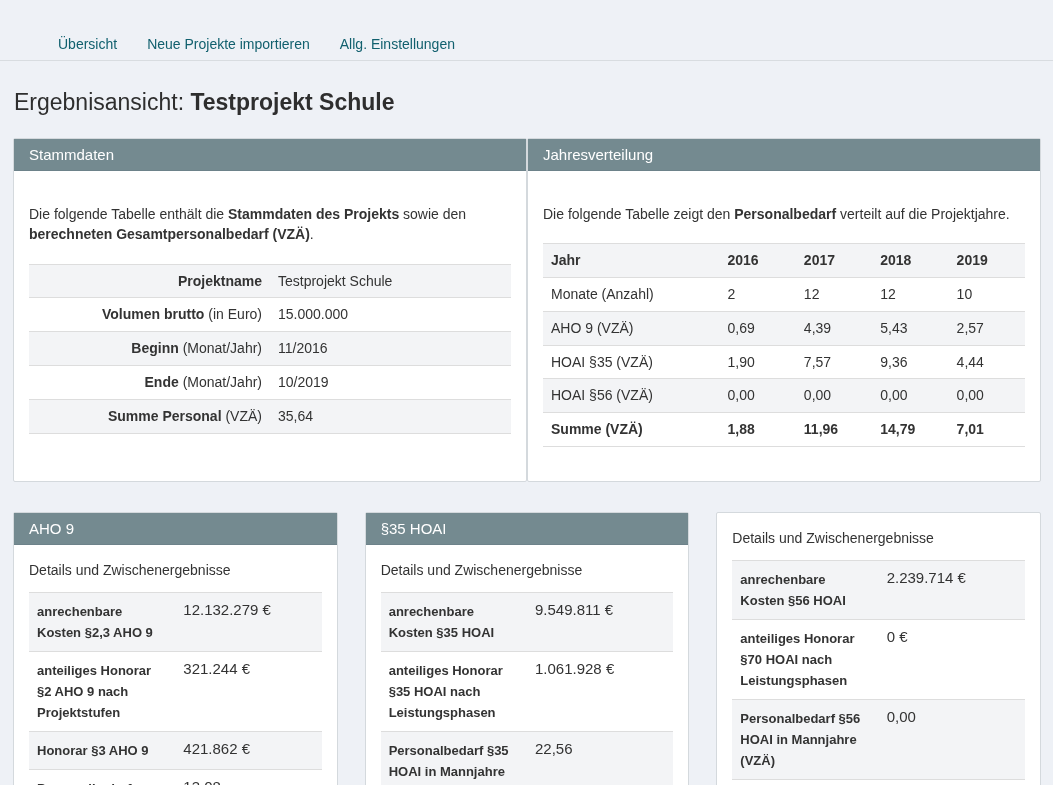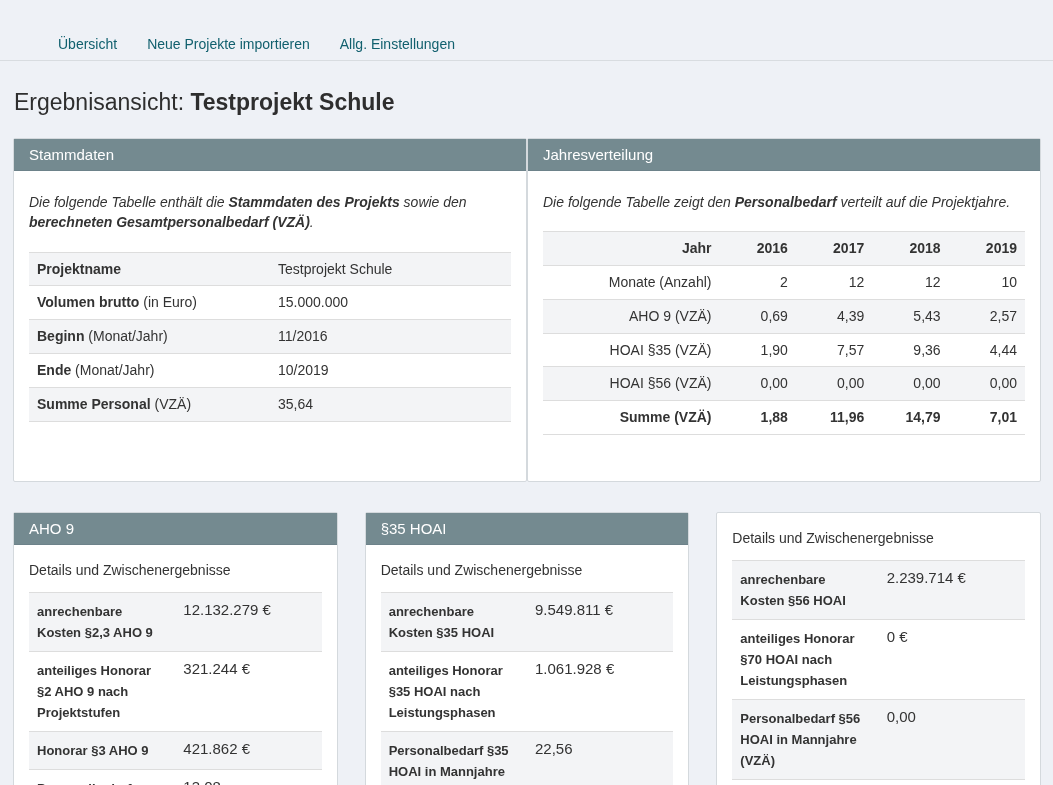--- a/index.html
+++ b/index.html
@@ -22,31 +22,31 @@
   .grid-2 { display:grid; grid-template-columns:1fr 1fr; }
   .grid-3 { display:grid; grid-template-columns:1fr 1fr 1fr; gap:27px; margin-top:30px; }
   .panel { background:#fff; border:1px solid #d4d9dd; border-radius:2px; box-sizing:border-box; }
   .grid-2 .panel { height:344px; }
   .grid-3 .panel { height:420px; }
   .panel-heading {
     background:#748a90; color:#fff; font-size:15px;
     padding:7px 15px; border-bottom:1px solid #6d828a;
   }
   .panel-body { padding:15px; }
-  .intro { margin:6px 0 19px; line-height:1.45;font-style:italic; }
+  .intro { margin:18px 0 19px; line-height:1.45; }
   .subtitle { margin:2px 0 14px; }
   
   table { width:100%; border-collapse:collapse; border-bottom:1px solid #ddd; }
   td, th { padding:8px; text-align:left; vertical-align:top; border-top:1px solid #ddd; font-size:14px; line-height:1.2; }
   tbody tr:nth-child(odd) { background:#f3f4f6; }
   
-  .kv td:first-child { width:50%; }
+  .kv td:first-child { width:50%;text-align:right; }
   
   .year th:first-child, .year td:first-child { width:36.5%; }
-  .year th, .year td { width:15.8%;text-align:right; }
+  .year th, .year td { width:15.8%; }
   .year th { font-weight:bold; }
   .year .total td { font-weight:bold; }
   
   .detail td:first-child { width:50%; font-weight:bold; font-size:13px; line-height:1.62; }
   .detail td:last-child { font-size:15px; }
 </style>
 </head>
 <body>
 
 <nav class="topnav">

